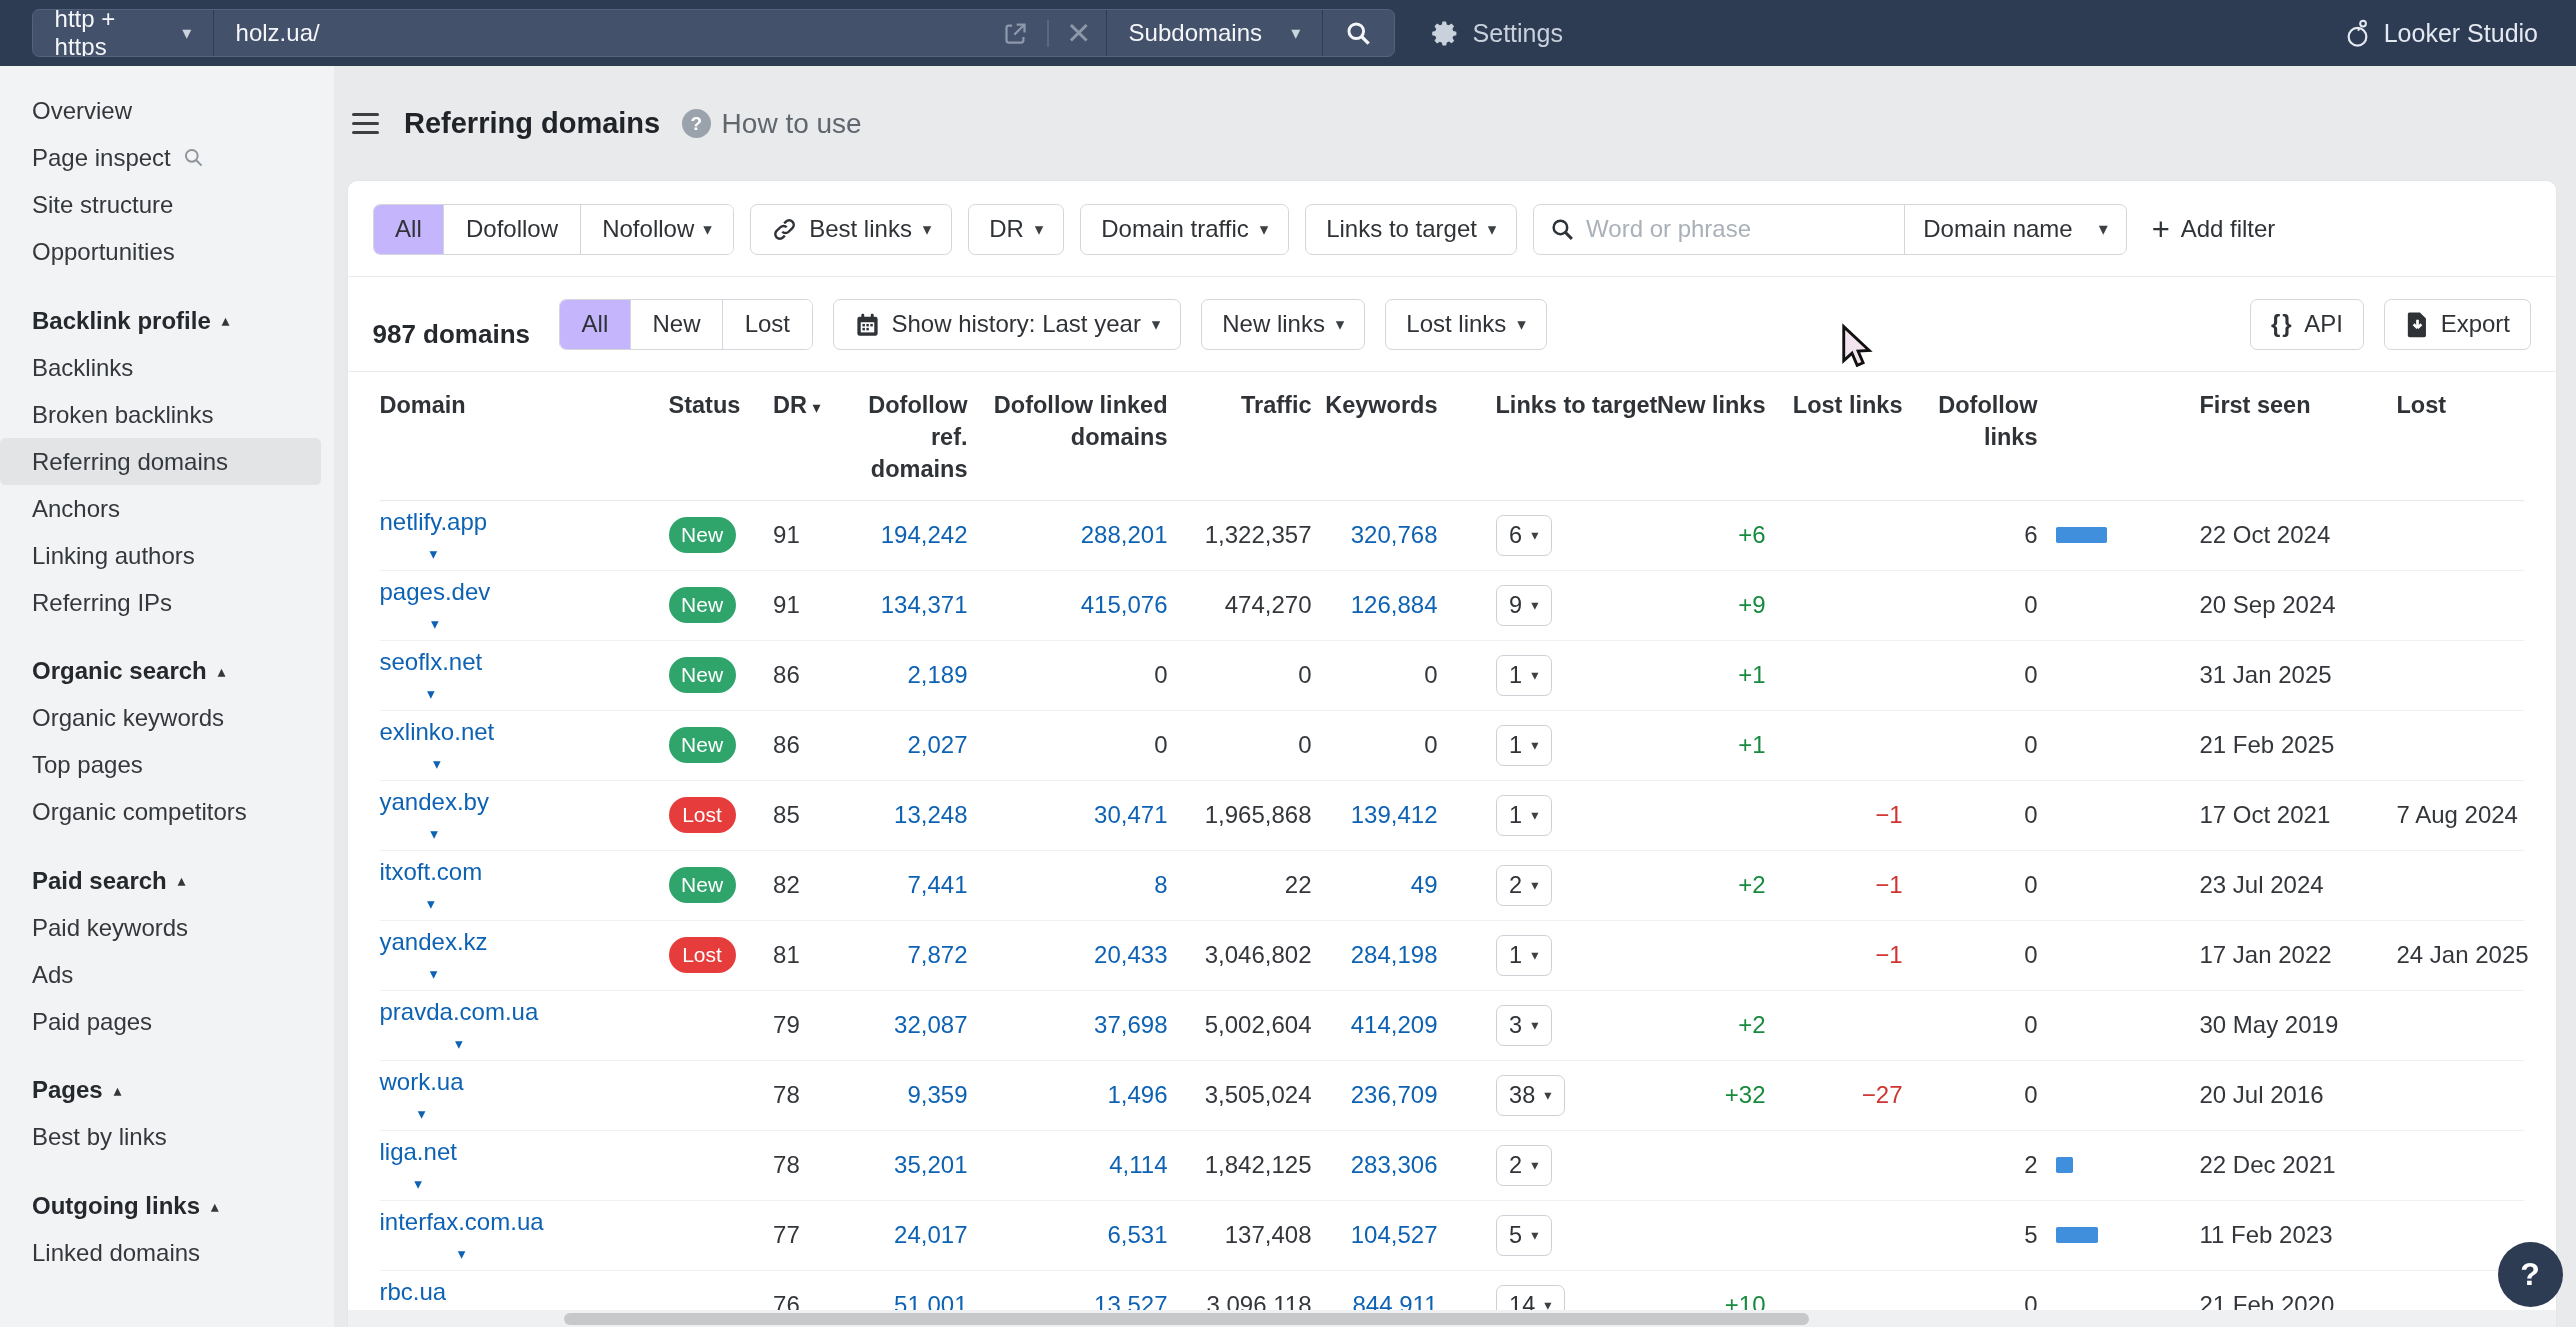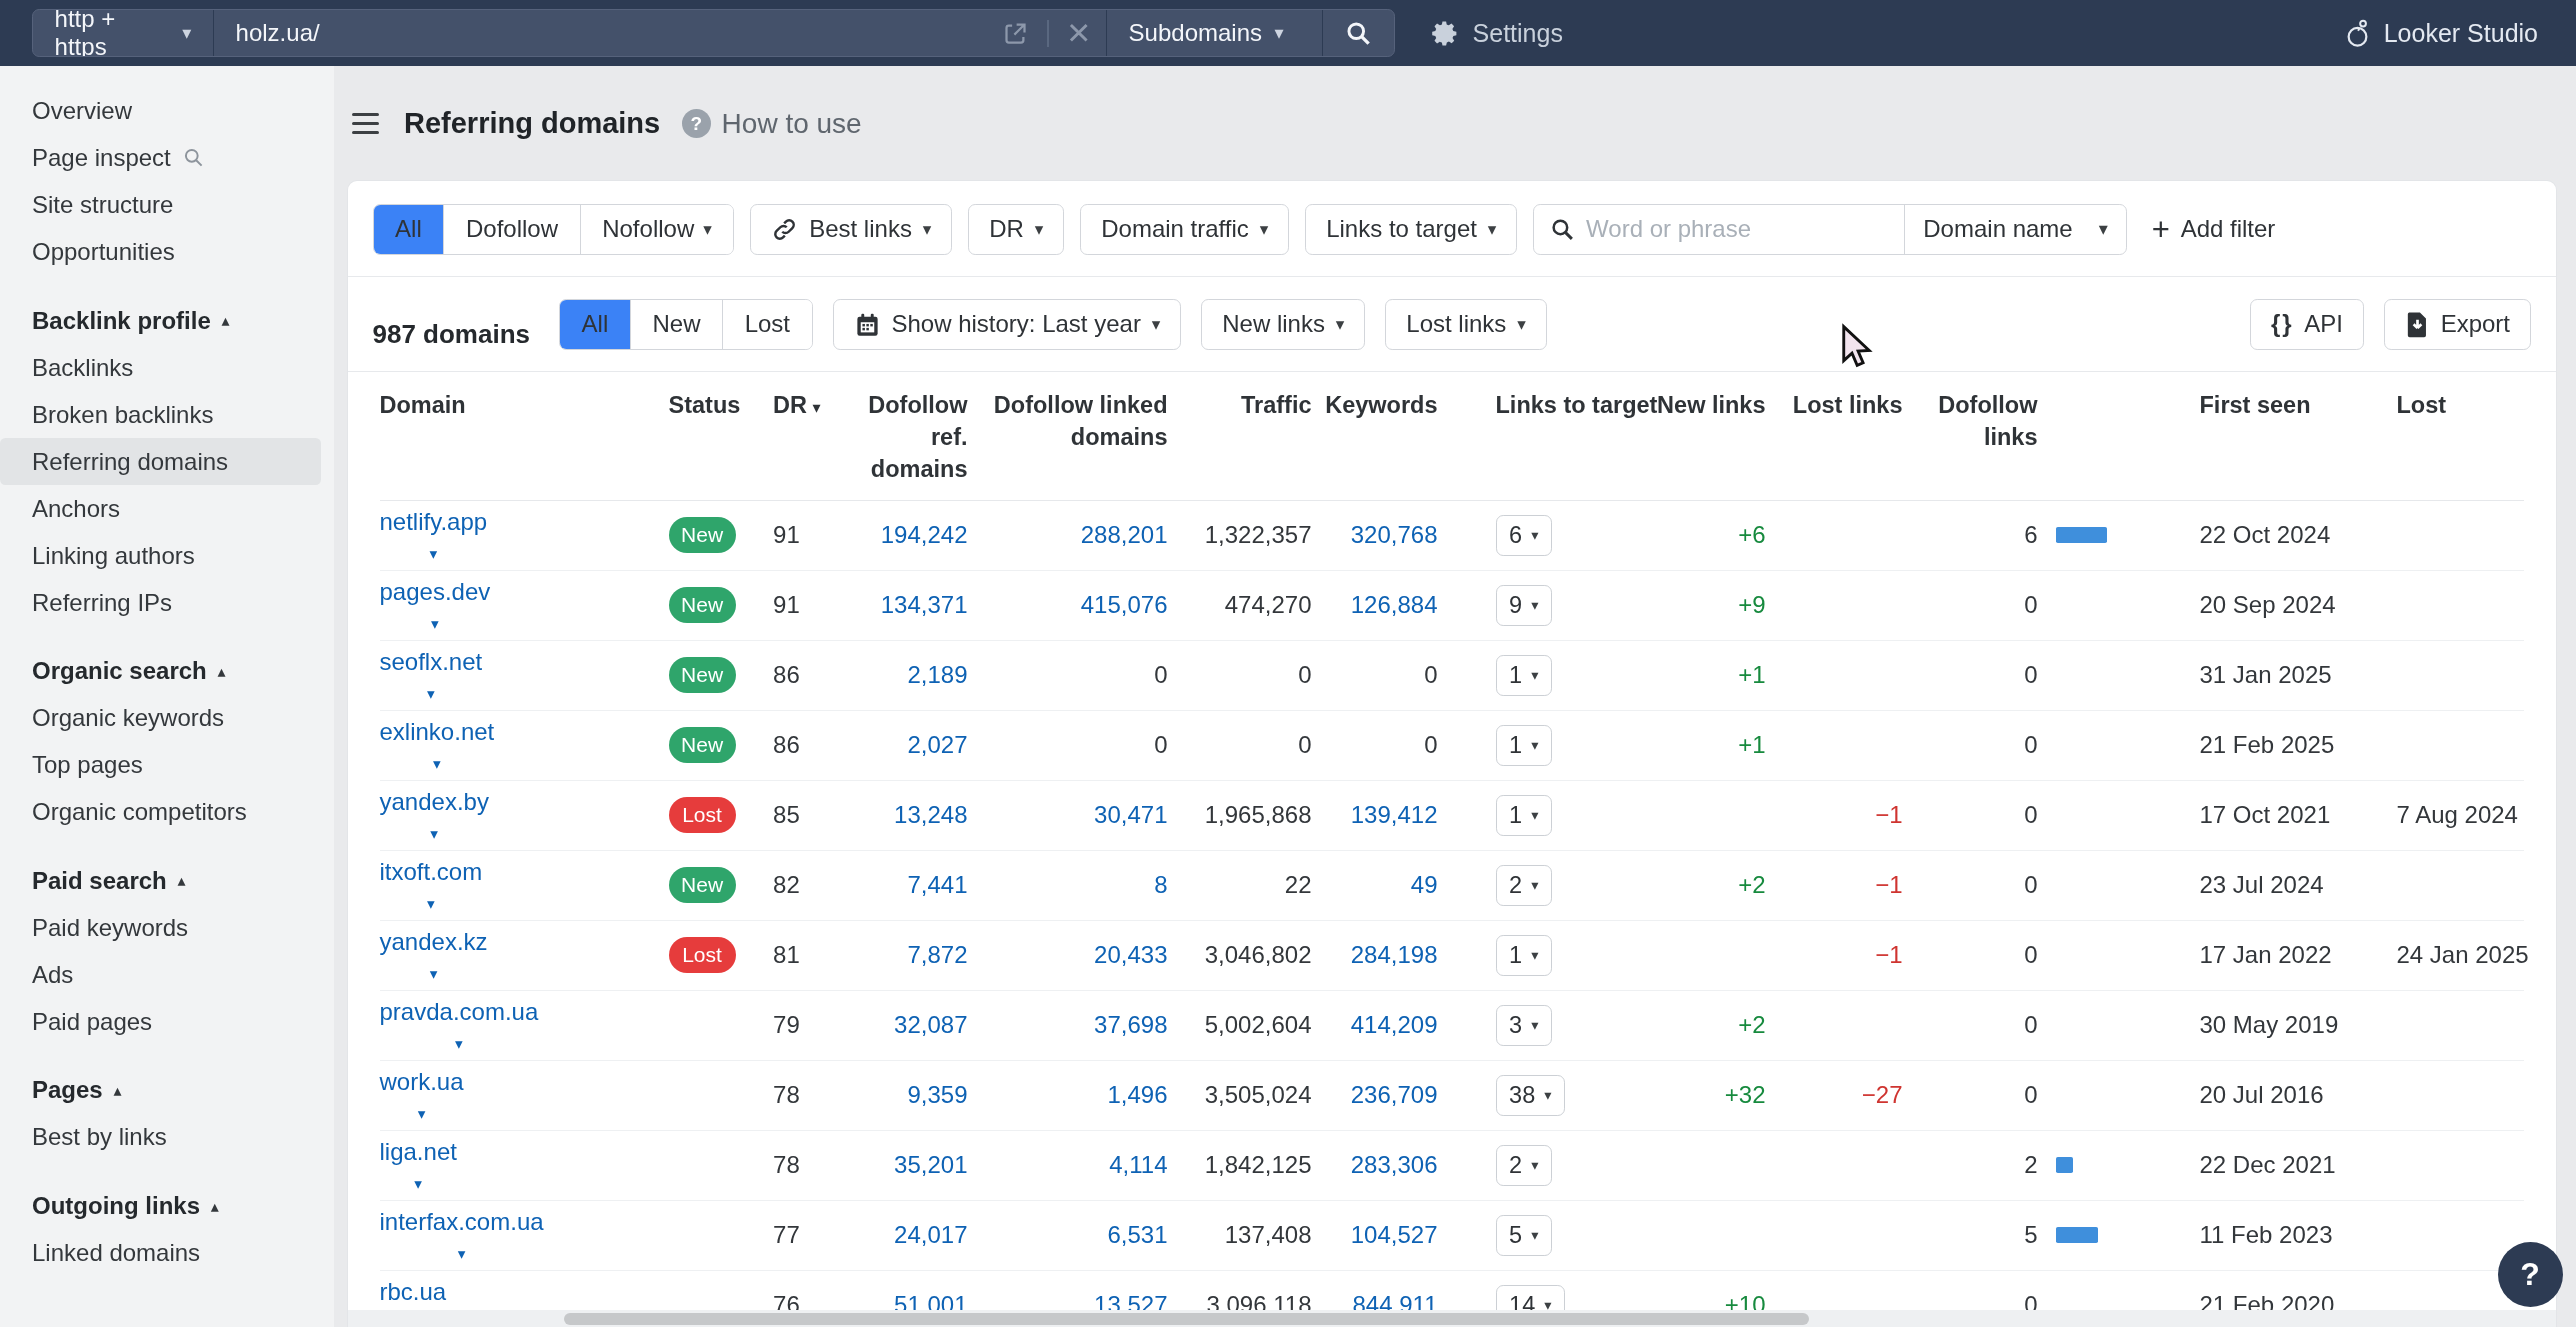--- a/index.html
+++ b/index.html
@@ -5,21 +5,21 @@
   * { margin:0; padding:0; box-sizing:border-box; }
   html,body { width:2576px; height:1328px; overflow:hidden; font-family:"Liberation Sans","DejaVu Sans",sans-serif; background:#e9eaec; }
 
   
   .topbar { height:66px; background:#2d3b53; display:flex; align-items:center; position:relative; }
   .tb-group { display:flex; height:48px; margin-left:32px; border:0.9px solid #56627b; border-radius:7.2px; overflow:hidden; background:#44516a; }
   .tb-seg { display:flex; align-items:center; color:#f4f6fa; font-size:24px; padding:0 21.6px; gap:12.6px; }
   .tb-seg + .tb-seg { border-left:1.8px solid #2d3b53; }
   .tb-proto { width:180px; justify-content:space-between; }
   .tb-url { width:893px; justify-content:space-between; padding-right:16px; }
-  .tb-mode { width:216px; }
+  .tb-mode { width:216px; justify-content:space-between; }
   .tb-search { width:72px; justify-content:center; }
   .tb-caret { color:#cdd4e0; font-size:18px; }
   .tb-icons { display:flex; align-items:center; gap:18px; }
   .tb-vdiv { width:1.8px; height:27px; background:#5a6880; }
   .tb-settings { display:flex; align-items:center; gap:12.6px; margin-left:36px; color:#c9d1dc; font-size:25px; cursor:default; }
   .tb-looker { display:flex; align-items:center; gap:12.6px; margin-left:auto; margin-right:38px; color:#e4e9f1; font-size:25px; }
 
   
   .shell { display:flex; height:1262px; }
   .sidebar { width:334px; background:#f2f3f4; padding-top:21.6px; flex:none; overflow:hidden; }
@@ -36,21 +36,21 @@
   .help-dot { width:29px; height:29px; border-radius:50%; background:#9aa2ab; color:#fff; font-size:19px; font-weight:bold; display:flex; align-items:center; justify-content:center; margin-left:21.6px; }
   .howto { font-size:28px; color:#5f666e; margin-left:10.8px; }
 
   .card { background:#fff; margin:0 20px 0 13.5px; border-radius:9px 9px 0 0; flex:1; position:relative; overflow:hidden; box-shadow:0 0 0 0.9px #e3e5e8; }
 
   
   .filter-row { display:flex; align-items:center; gap:16px; padding:22.5px 25px 21.6px 25px; border-bottom:0.9px solid #e7e9ec; }
   .seg-group { display:flex; height:51px; border:0.9px solid #d3d6db; border-radius:7.2px; overflow:hidden; background:#fff; }
   .seg { display:flex; align-items:center; gap:9px; padding:0 21.6px; font-size:24px; color:#2f3337; border-left:0.9px solid #d3d6db; cursor:pointer; background:#fff; }
   .seg:first-child { border-left:none; }
-  .seg.sel { background:#3b82f6; border-left-color:#eac89a; }
+  .seg.sel { background:#c4b5fd; border-left-color:#eac89a; }
   .btn { display:flex; align-items:center; gap:10.8px; height:51px; padding:0 20px; border:0.9px solid #d3d6db; border-radius:7.2px; background:#fff; font-size:24px; color:#2f3337; cursor:pointer; white-space:nowrap; }
   .btn .tb-caret { color:#3c4043; font-size:17px; }
   .search-combo { display:flex; height:51px; border:0.9px solid #d3d6db; border-radius:7.2px; overflow:hidden; background:#fff; }
   .search-box { display:flex; align-items:center; gap:10.8px; padding:0 16px; width:370px; }
   .search-box input { border:none; outline:none; font-size:24px; color:#2f3337; width:100%; font-family:inherit; }
   .search-box input::placeholder { color:#a9b0b8; }
   .combo-mode { display:flex; align-items:center; gap:26px; padding:0 18px; border-left:0.9px solid #d3d6db; font-size:24px; color:#2f3337; cursor:pointer; }
   .add-filter { display:flex; align-items:center; gap:10.8px; font-size:24px; color:#2f3337; margin-left:9px; cursor:pointer; }
   .plus { font-size:31px; font-weight:400; line-height:1; }
 

